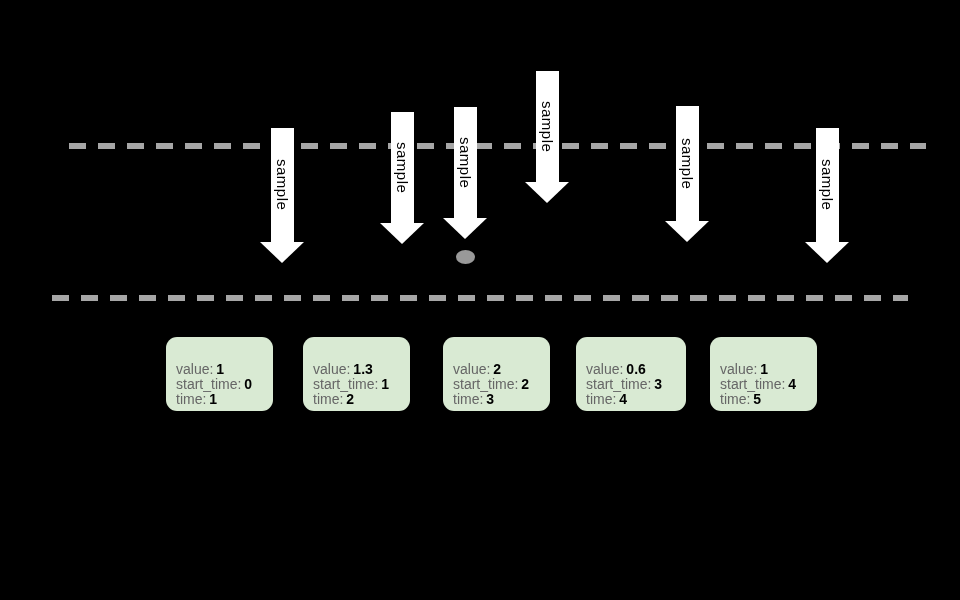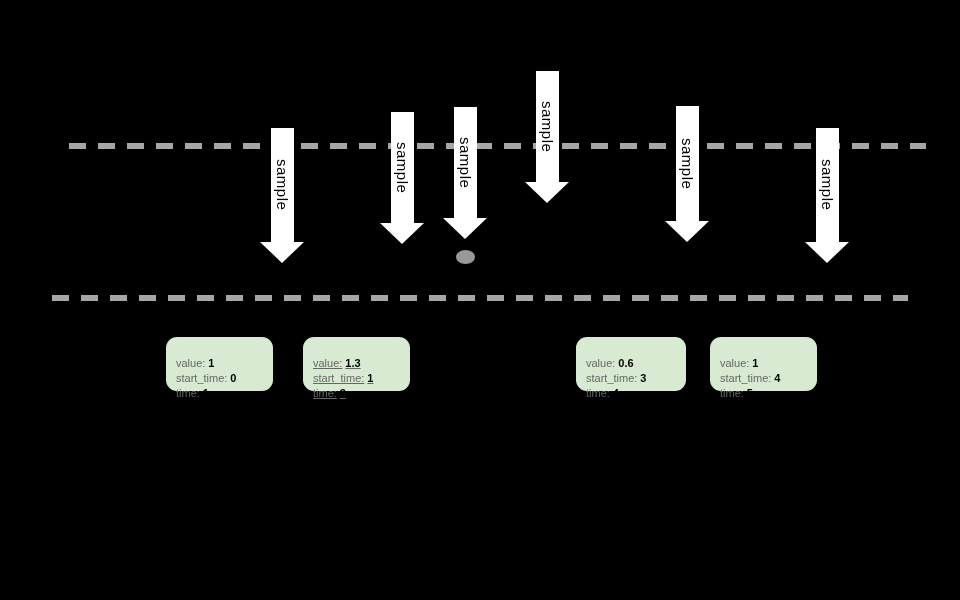--- a/index.html
+++ b/index.html
@@ -65,26 +65,26 @@
     width: 19px;
     height: 14px;
     border-radius: 50%;
     background: #999999;
   }
   
   .card {
     position: absolute;
     top: 337px;
     width: 107px;
-    height: 54px;
+    height: 74px;
     box-sizing: border-box;
     background: #d9ead3;
     border-radius: 11px;
-    padding: 19px 10px;
-    font-size: 11px;
+    padding: 25px 10px;
+    font-size: 14px;
     line-height: 15px;
     color: #666666;
   }
   .card .row { white-space: nowrap; }
   .card .lbl { color: #666666; }
   .card .val { color: #000000; font-weight: bold; margin-left: 3px; }
 </style>
 </head>
 <body>
 
@@ -142,32 +142,43 @@
       <span class="lbl">value:</span><span class="val">1</span>
     </div>
     <div class="row">
       <span class="lbl">start_time:</span><span class="val">0</span>
     </div>
     <div class="row">
       <span class="lbl">time:</span><span class="val">1</span>
     </div>
   </div>
 
-  <div class="card" style="left:303px;text-decoration:underline;">
+  <div class="card" style="left:303px;">
     <div class="row">
       <span class="lbl">value:</span><span class="val">1.3</span>
     </div>
     <div class="row">
       <span class="lbl">start_time:</span><span class="val">1</span>
     </div>
     <div class="row">
       <span class="lbl">time:</span><span class="val">2</span>
     </div>
   </div>
 
+  <div class="card" style="left:443px;">
+    <div class="row">
+      <span class="lbl">value:</span><span class="val">2</span>
+    </div>
+    <div class="row">
+      <span class="lbl">start_time:</span><span class="val">2</span>
+    </div>
+    <div class="row">
+      <span class="lbl">time:</span><span class="val">3</span>
+    </div>
+  </div>
 
   <div class="card" style="left:576px; width:110px;">
     <div class="row">
       <span class="lbl">value:</span><span class="val">0.6</span>
     </div>
     <div class="row">
       <span class="lbl">start_time:</span><span class="val">3</span>
     </div>
     <div class="row">
       <span class="lbl">time:</span><span class="val">4</span>

